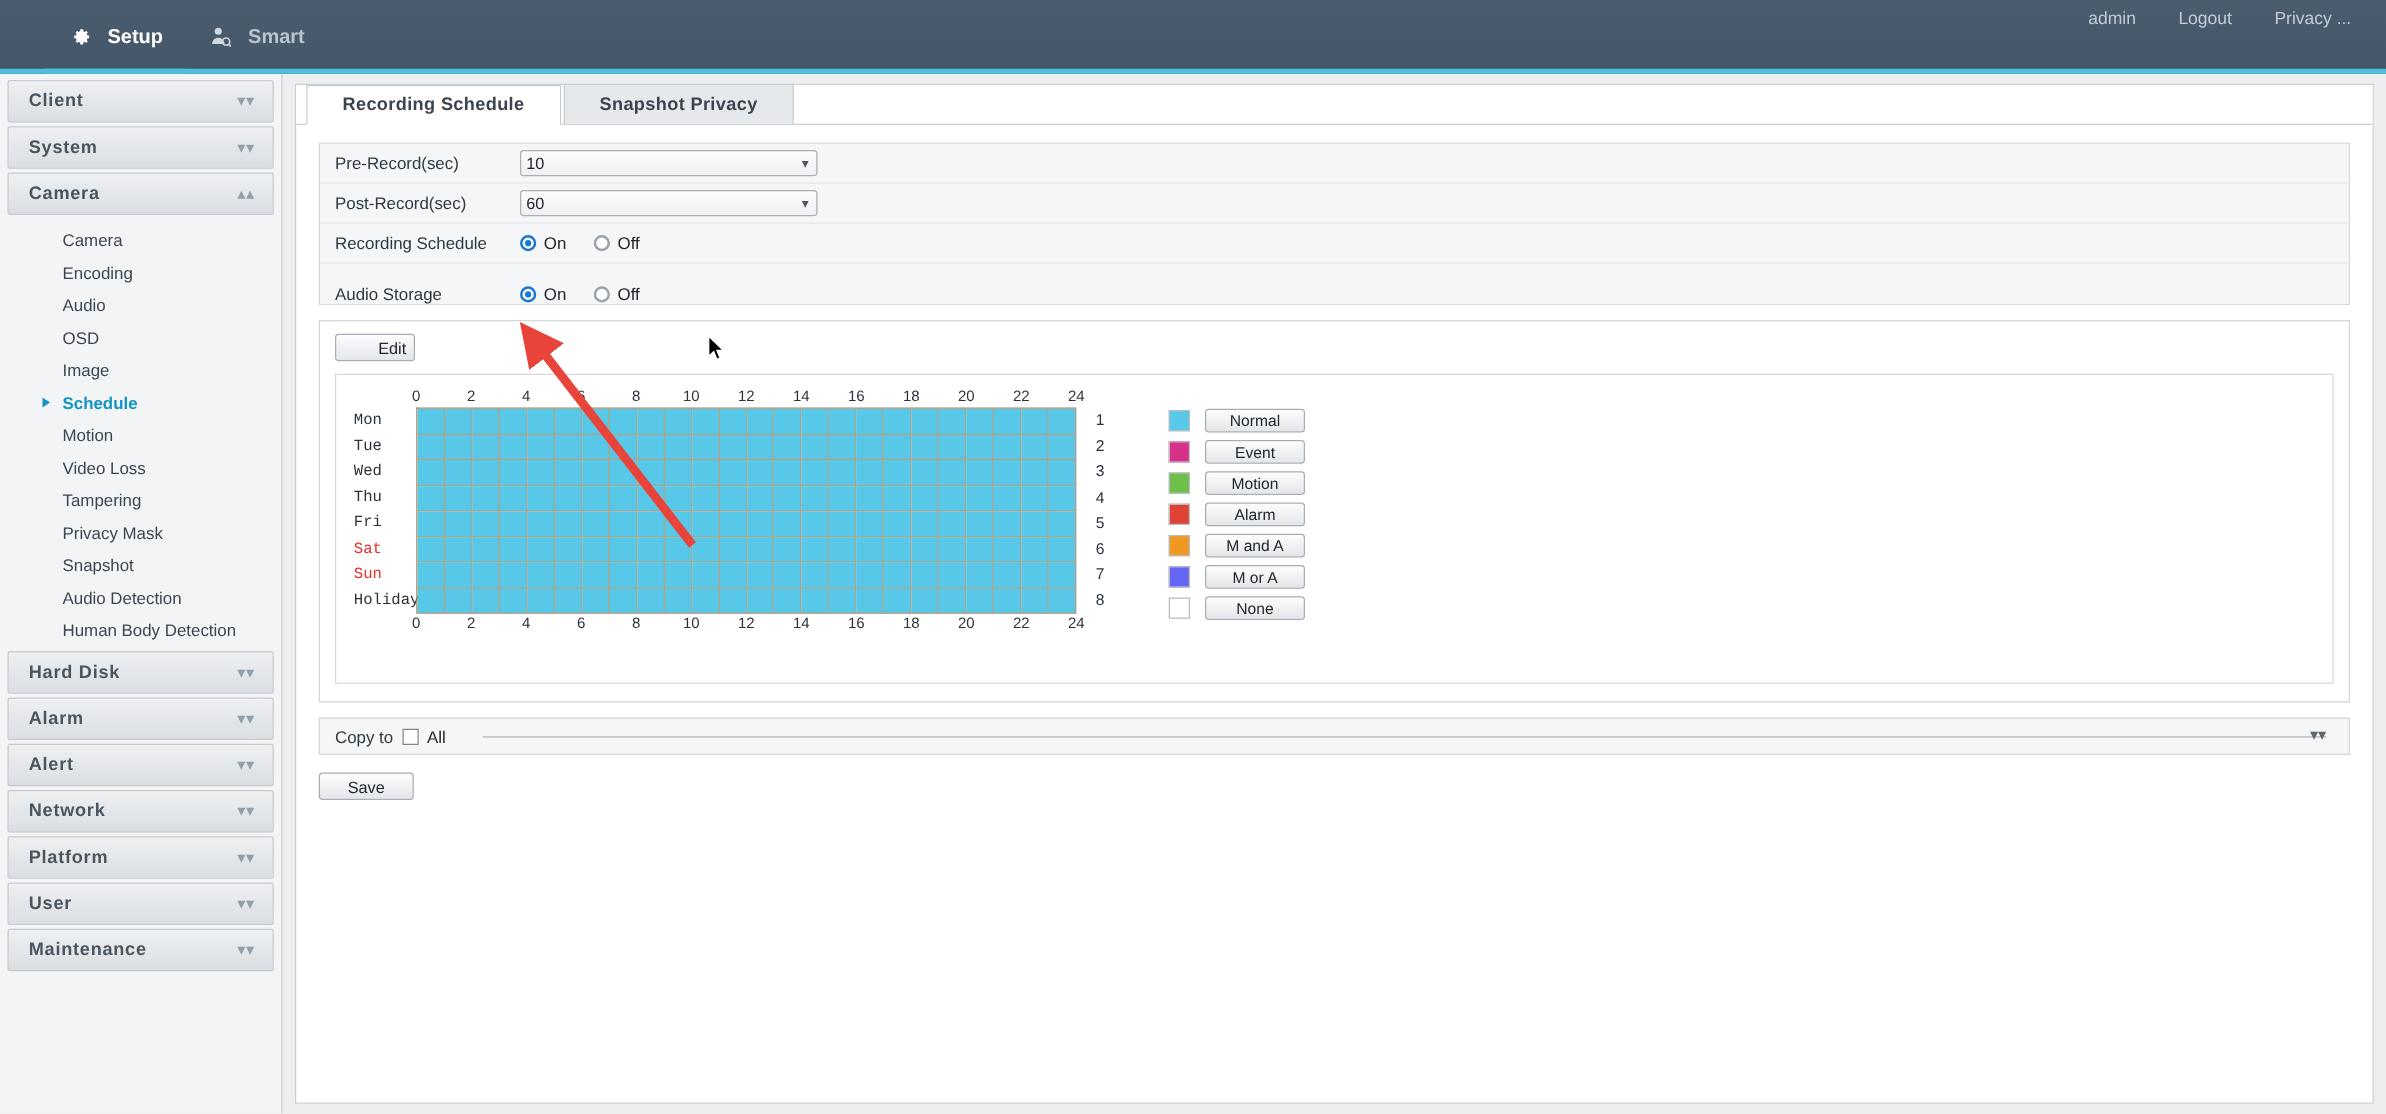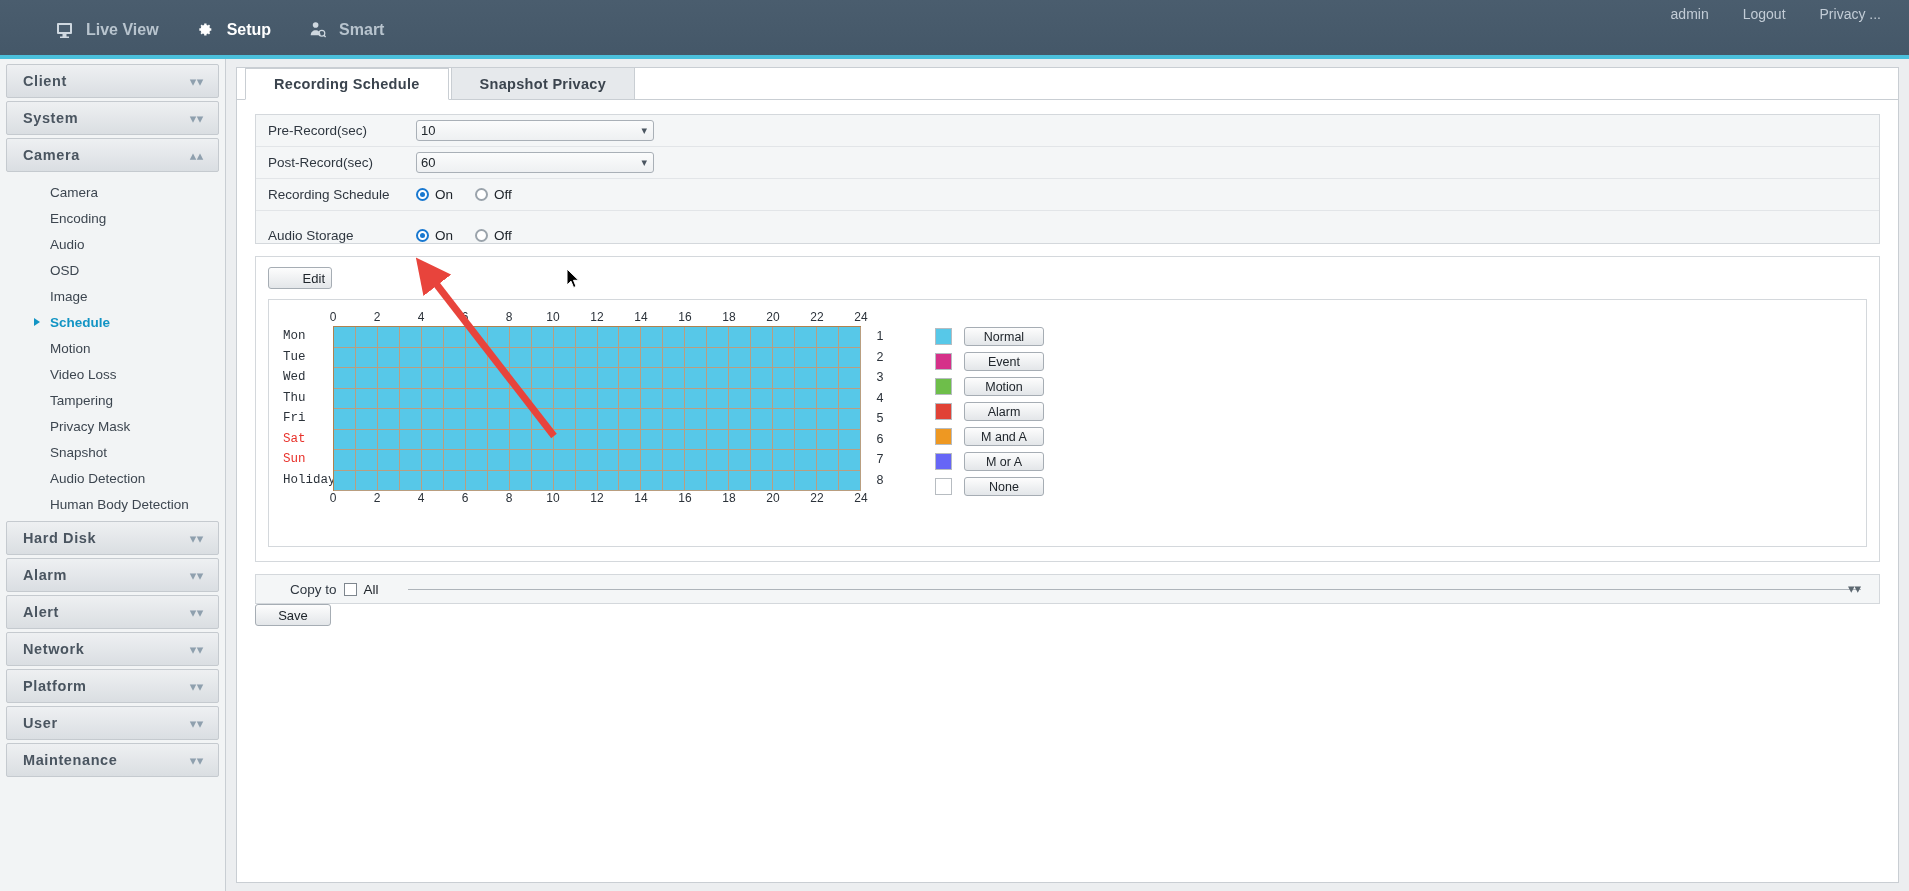--- a/index.html
+++ b/index.html
@@ -314,21 +314,21 @@
   
   #copy-panel {
     margin-top: 12px;
     border: 1px solid #d4d8dc;
     background: #f4f6f7;
     height: 30px;
     display: flex; align-items: center;
     padding-left: 12px;
     gap: 7px;
   }
-  #copy-label { font-size: 13.5px; color: #2f3740; margin-left: 22px; }
+  #copy-label { font-size: 13.5px; color: #2f3740; }
   .checkbox {
     width: 13px; height: 13px;
     border: 1px solid #7e868e;
     background: #fff;
     cursor: pointer;
     flex-shrink: 0;
   }
   #all-label { font-size: 13.5px; color: #20262c; }
   #copy-line {
     flex: 1;
@@ -337,21 +337,21 @@
     margin: 0 18px 0 22px;
     position: relative;
   }
   #copy-chev {
     position: absolute; right: 0; top: -8px;
     color: #5c6770; font-size: 13px;
     font-family: "DejaVu Sans", sans-serif;
     cursor: pointer;
   }
 
-  #save-btn { width: 76px; height: 22px; }
+  #save-btn { width: 76px; height: 22px; margin-top: 14px; }
 
   
   #arrow-svg {
     position: absolute;
     left: 0; top: 0;
     width: 1909px; height: 891px;
     pointer-events: none;
     z-index: 50;
   }
   #cursor {
@@ -361,31 +361,20 @@
     pointer-events: none;
   }
 </style>
 </head>
 <body>
 
 <div id="header">
 
   <div id="nav">
 
-    <div class="nav-item">
-      <span class="nav-icon">
-        <svg width="17" height="16" viewBox="0 0 17 16">
-            <rect x="1" y="1" width="15" height="11" rx="1" fill="#cfd8e0"></rect>
-            <rect x="3" y="3" width="11" height="7" fill="#4a5d6e"></rect>
-            <rect x="6.5" y="12" width="4" height="3" fill="#cfd8e0"></rect>
-            <rect x="4" y="14.5" width="9" height="1.5" fill="#cfd8e0"></rect>
-          </svg>
-      </span>
-      <span>Live View</span>
-    </div>
 
 
     <div class="nav-item active">
       <span class="nav-icon">
         <svg width="17" height="17" viewBox="0 0 20 20">
             <path fill="#ffffff" d="M10 6.6a3.4 3.4 0 100 6.8 3.4 3.4 0 000-6.8zm0 5.1a1.7 1.7 0 110-3.4 1.7 1.7 0 010 3.4z"></path>
             <path fill="#ffffff" d="M18 8.6h-1.6a6.6 6.6 0 00-.7-1.7l1.1-1.1-1.6-1.6-1.1 1.1a6.6 6.6 0 00-1.7-.7V2.9H9.6v1.7a6.6 6.6 0 00-1.7.7L6.8 4.2 5.2 5.8l1.1 1.1a6.6 6.6 0 00-.7 1.7H3.9v2.8h1.7a6.6 6.6 0 00.7 1.7l-1.1 1.1 1.6 1.6 1.1-1.1c.5.3 1.1.6 1.7.7v1.7h2.8v-1.7c.6-.1 1.2-.4 1.7-.7l1.1 1.1 1.6-1.6-1.1-1.1c.3-.5.6-1.1.7-1.7H18V8.6z"></path>
           </svg>
       </span>
       <span>Setup</span>

